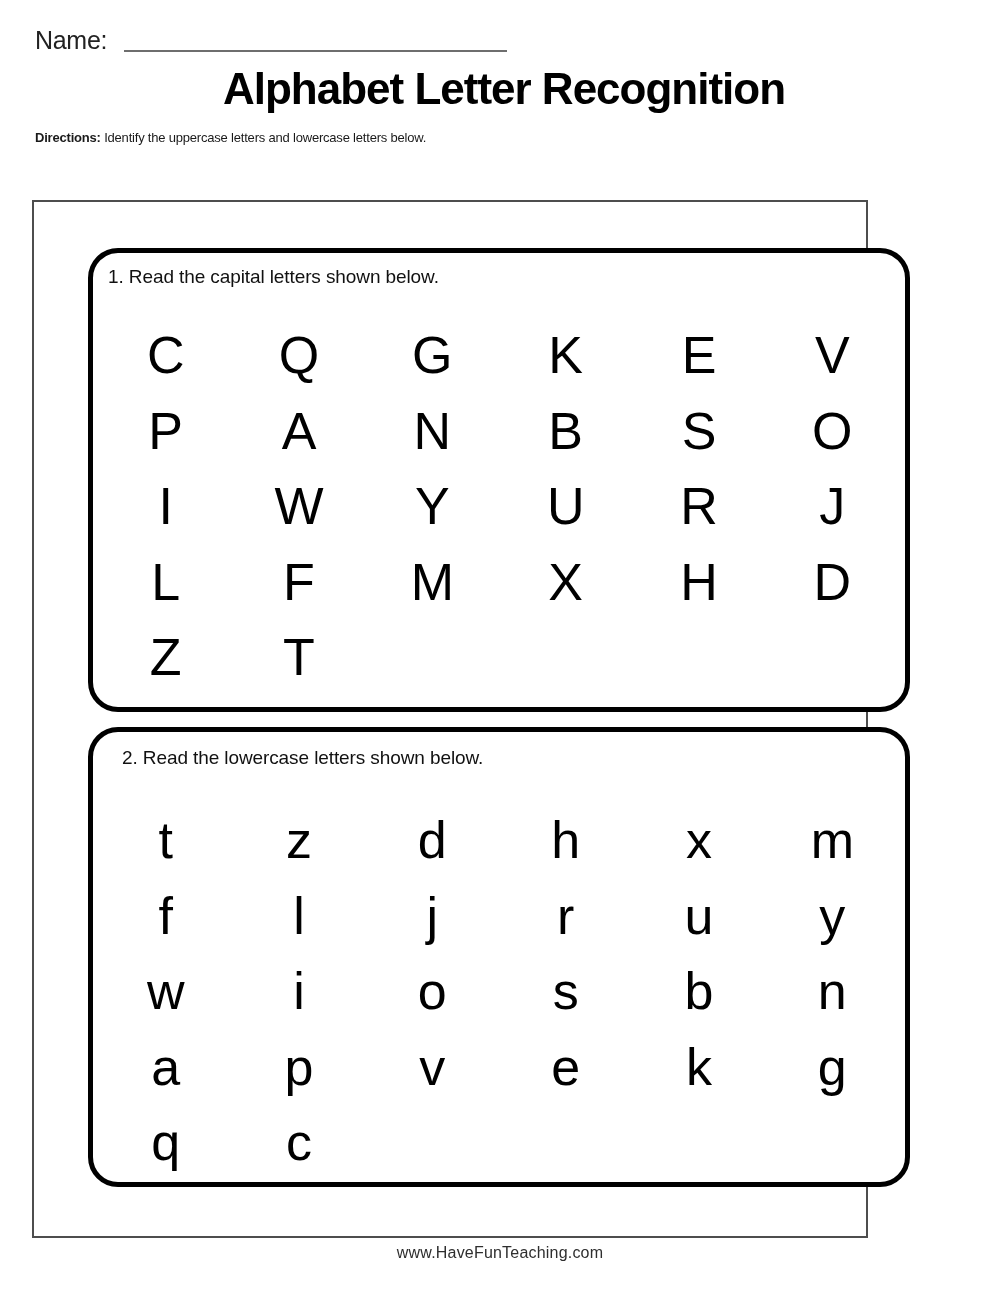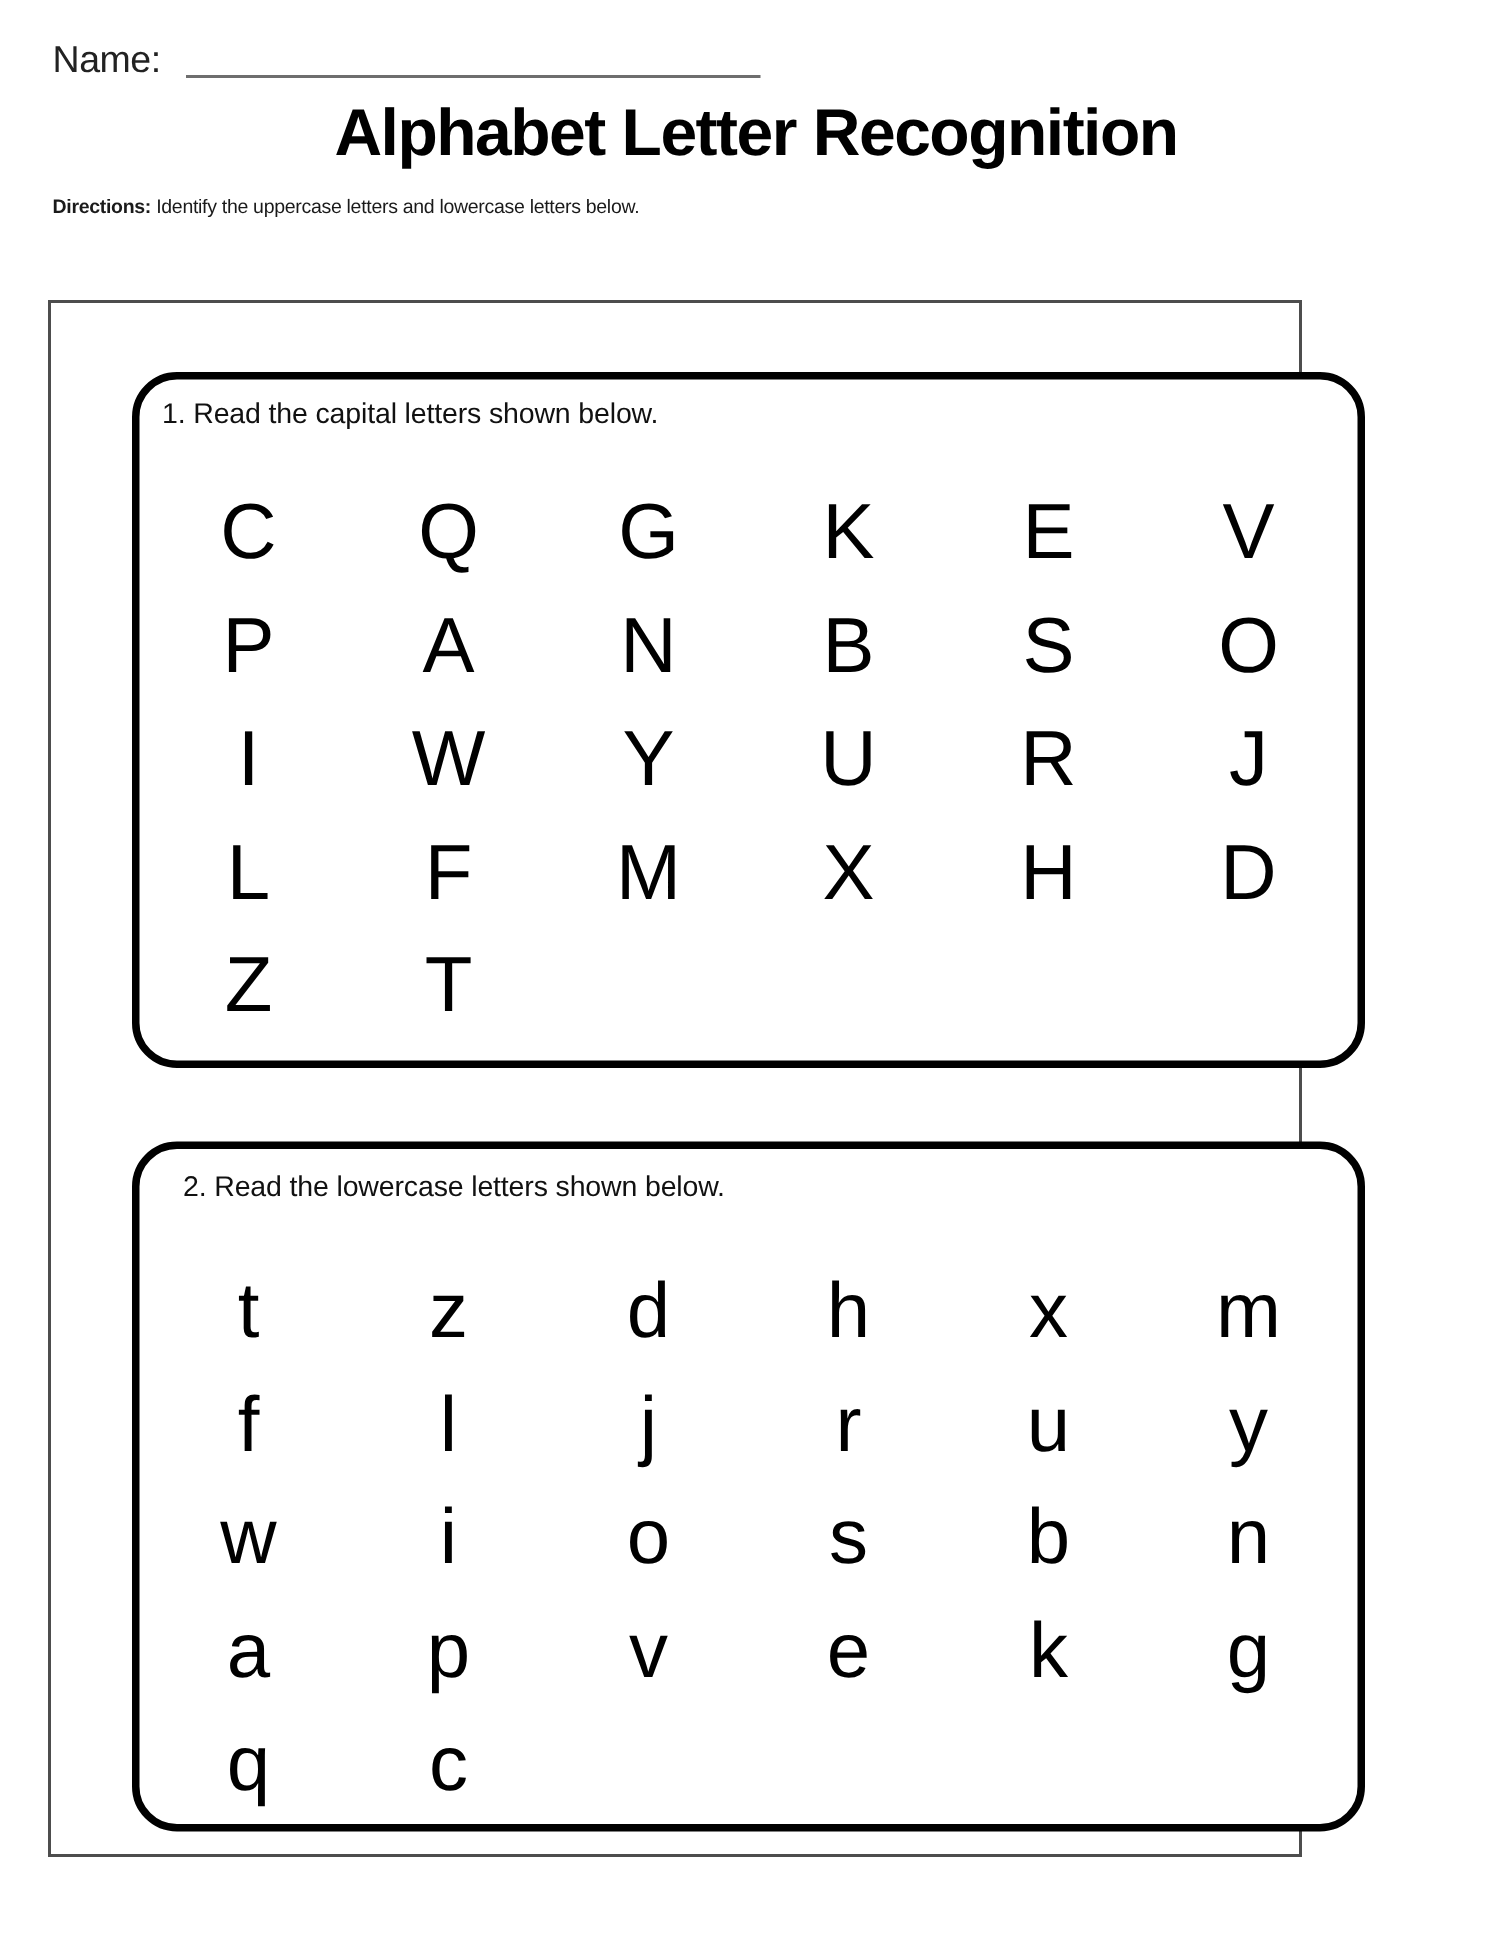--- a/index.html
+++ b/index.html
@@ -44,21 +44,21 @@
     background:#fff;
   }
   .section-box{
     position:absolute;left:54px;
     width:822px;
     border:5px solid #000;border-radius:30px;
     box-sizing:border-box;
     background:#fff;
   }
   .section-box.capitals{top:46px;height:464px;}
-  .section-box.lowercase{top:525px;height:460px;margin-top:34px;}
+  .section-box.lowercase{top:525px;height:460px;}
   .prompt{
     position:absolute;margin:0;
     font-size:19px;letter-spacing:-0.1px;color:#111;
   }
   .section-box.capitals .prompt{top:13px;left:15px;}
   .section-box.lowercase .prompt{top:15px;left:29px;}
   .letter-grid{
     position:absolute;left:6px;right:6px;
     display:grid;
     grid-template-columns:repeat(6,1fr);
@@ -156,14 +156,15 @@
           <span class="letter">e</span>
           <span class="letter">k</span>
           <span class="letter">g</span>
           <span class="letter">q</span>
           <span class="letter">c</span>
         </div>
     </section>
 
   </div>
 
+  <p class="footer">www.HaveFunTeaching.com</p>
 
 </div>
 
 </body></html>

